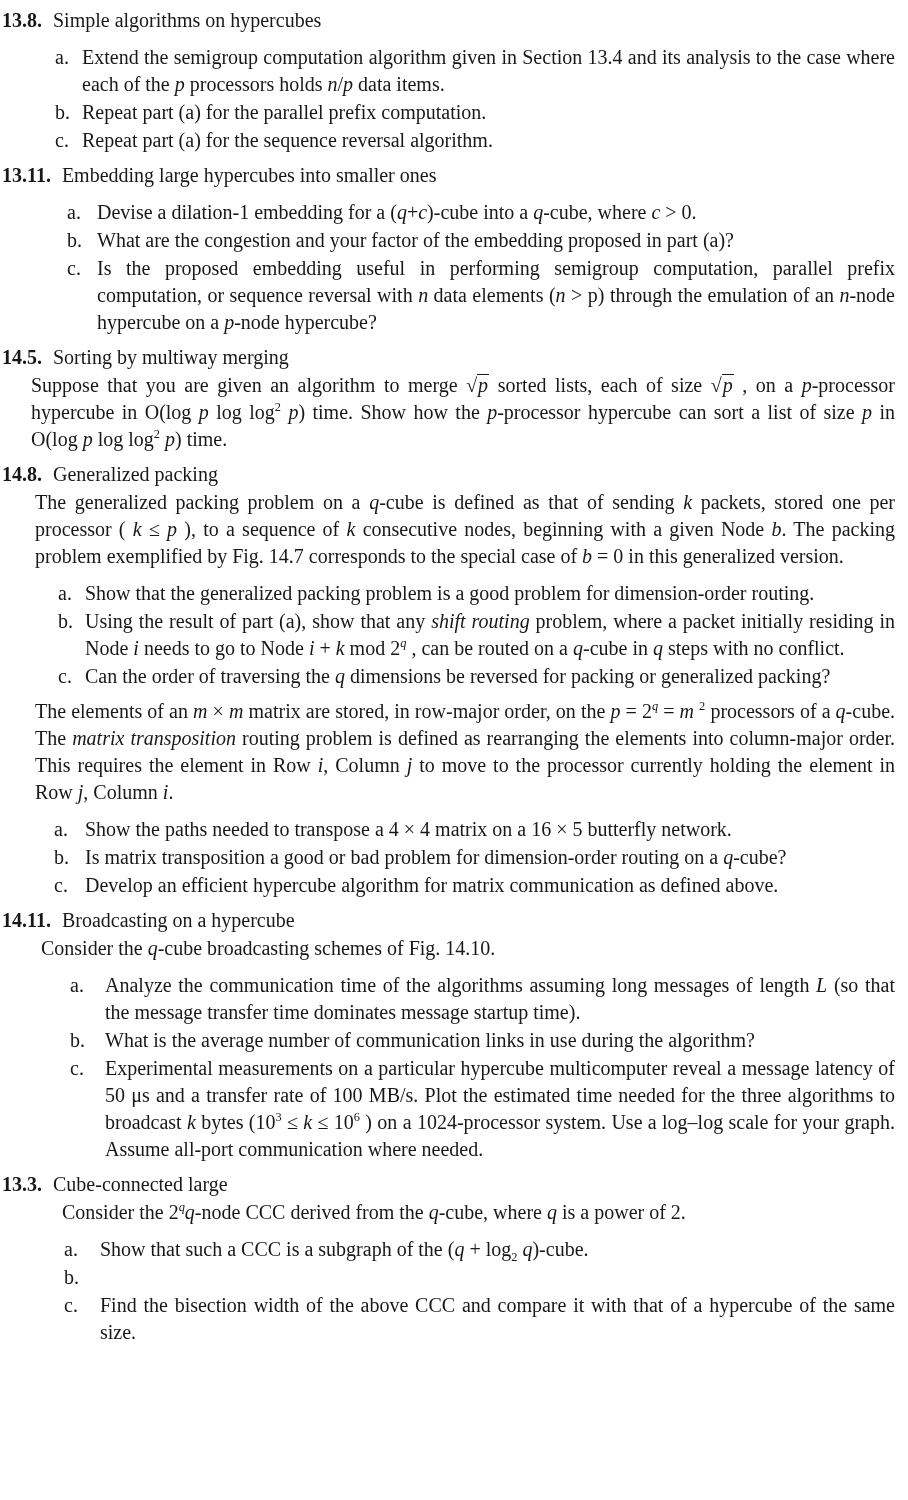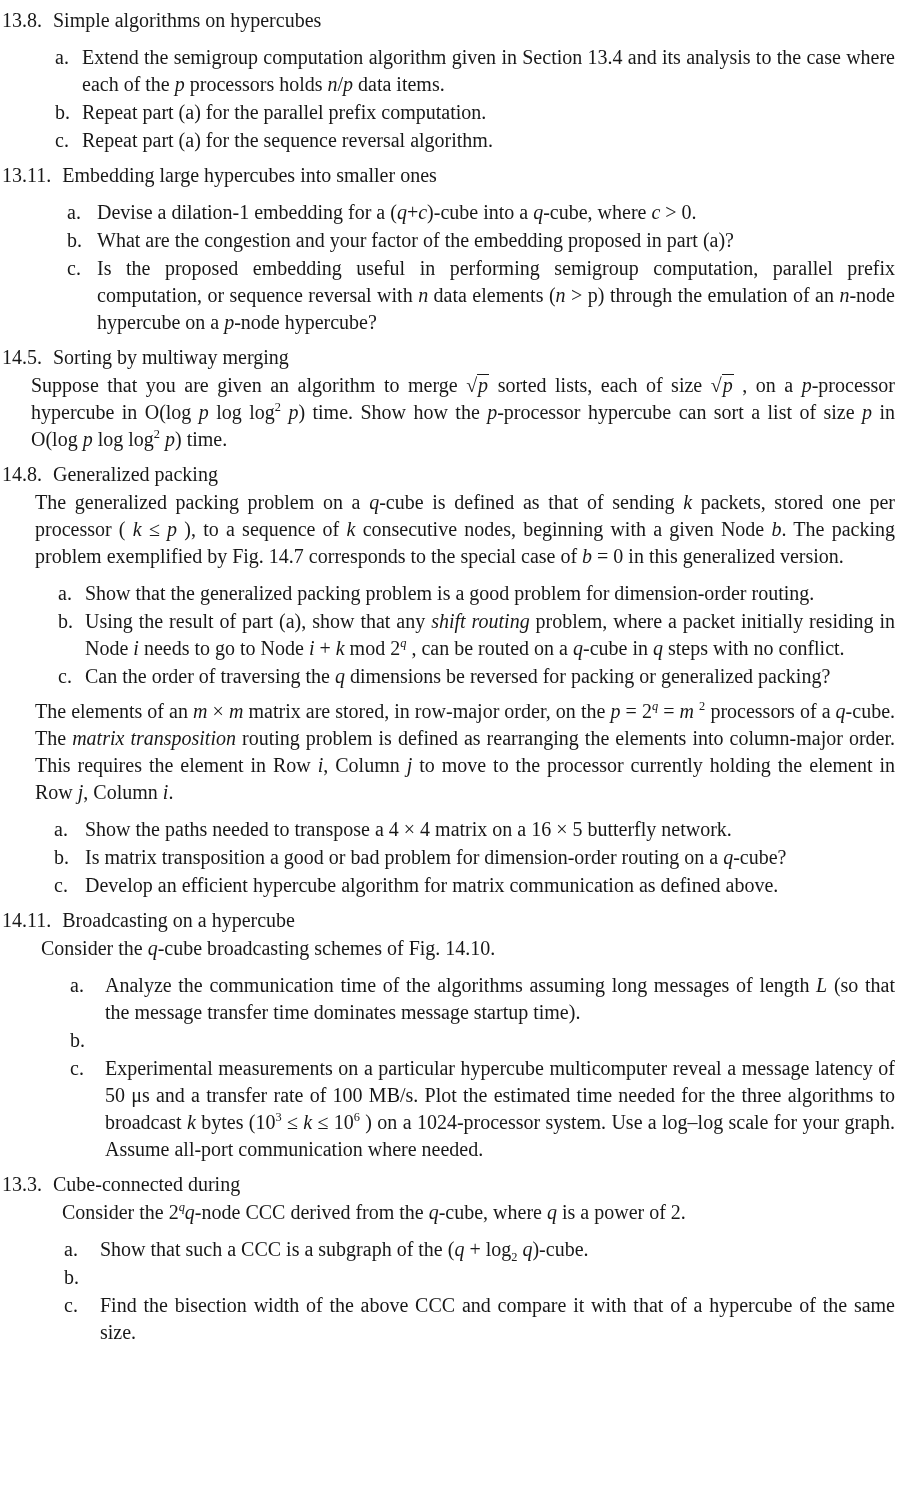--- a/index.html
+++ b/index.html
@@ -11,21 +11,21 @@
     color: #181818;
     font-family: "Liberation Serif", "DejaVu Serif", serif;
     font-size: 20px;
     line-height: 27px;
     overflow: hidden;
     padding: 7px 13px 0 2px;
   }
   .page { width: 100%; }
   .section { margin-bottom: 8px; }
   .sec-head { white-space: nowrap; }
-  .num { margin-right: 11px; }
+  .num { margin-right: 11px; font-weight: bold; }
   p { margin: 0; }
   .intro {
     margin: 1px 0 0 var(--intro, 30px);
     text-align: justify;
   }
   .items { margin-top: 10px; }
   .item {
     display: flex;
     align-items: flex-start;
     padding-left: var(--li, 54px);
@@ -140,31 +140,32 @@
       <span class="num">14.11.</span><span class="ttl">Broadcasting on a hypercube</span>
     </div>
     <p class="intro">Consider the <i>q</i>-cube broadcasting schemes of Fig. 14.10.</p>
     <div class="items">
       <div class="item">
         <span class="lab">a.</span>
         <span class="itext">Analyze the communication time of the algorithms assuming long messages of length <i>L</i> (so that the message transfer time dominates message startup time).</span>
       </div>
       <div class="item">
         <span class="lab">b.</span>
+        <span class="itext">What is the average number of communication links in use during the algorithm?</span>
       </div>
       <div class="item">
         <span class="lab">c.</span>
         <span class="itext">Experimental measurements on a particular hypercube multicomputer reveal a message latency of 50 μs and a transfer rate of 100 MB/s. Plot the estimated time needed for the three algorithms to broadcast <i>k</i> bytes (10<sup>3</sup> ≤ <i>k</i> ≤ 10<sup>6</sup> ) on a 1024-processor system. Use a log–log scale for your graph. Assume all-port communication where needed.</span>
       </div>
     </div>
   </div>
 
   <div class="section" style="--intro:60px; --li:62px; --lw:36px;">
     <div class="sec-head">
-      <span class="num">13.3.</span><span class="ttl">Cube-connected during</span>
+      <span class="num">13.3.</span><span class="ttl">Cube-connected large</span>
     </div>
     <p class="intro">Consider the 2<sup><i>q</i></sup><i>q</i>-node CCC derived from the <i>q</i>-cube, where <i>q</i> is a power of 2.</p>
     <div class="items">
       <div class="item">
         <span class="lab">a.</span>
         <span class="itext">Show that such a CCC is a subgraph of the (<i>q</i> + log<sub>2</sub> <i>q</i>)-cube.</span>
       </div>
       <div class="item">
         <span class="lab">b.</span>
       </div>

